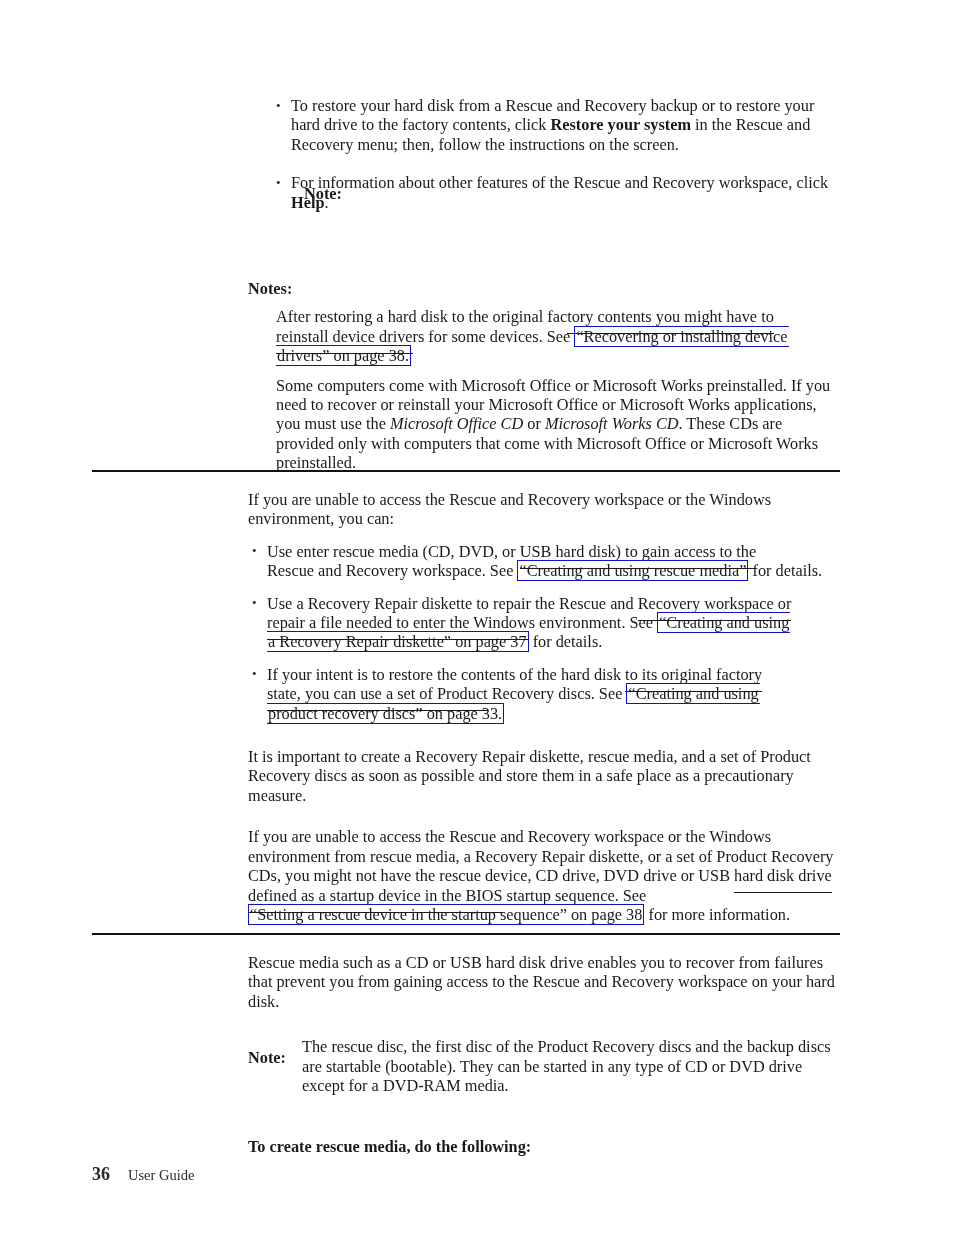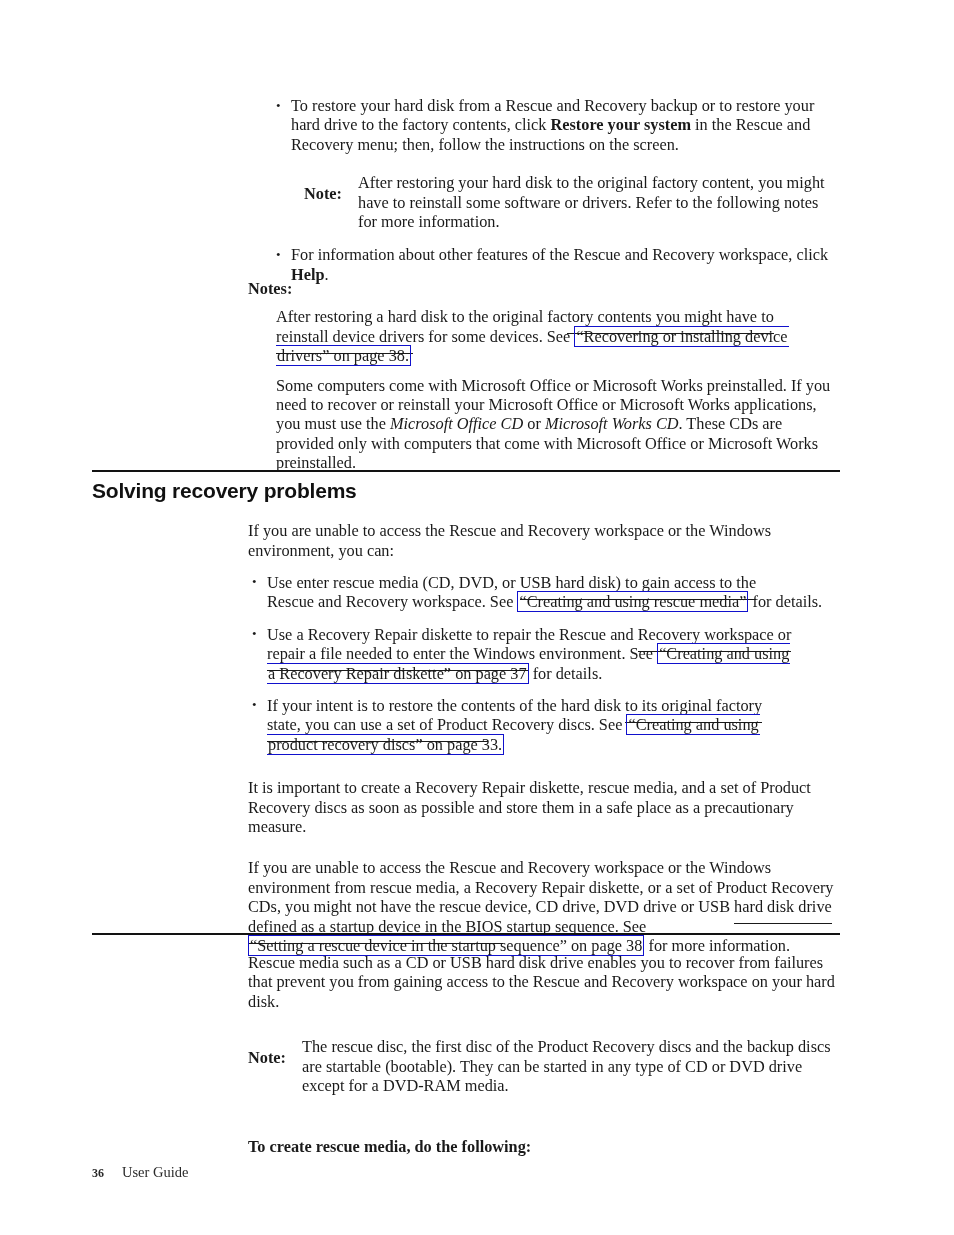--- a/index.html
+++ b/index.html
@@ -108,40 +108,40 @@
   
   .footer {
     position: absolute;
     left: 92px;
     top: 1164px;
     font-size: 14.5px;
     color: #2a2a2a;
   }
   .footer .pageno {
     font-weight: bold;
-    font-size: 12px;
+    font-size: 18px;
     margin-right: 18px;
   }
 </style>
 </head>
 <body>
 
 <div class="page">
 
   <div class="col-outer" style="top: 96px;">
     <div class="body-col">
 
       <ul class="blist">
         <li style="margin-top:0; padding-left:15px; margin-left:28px;">
           <span class="bullet">•</span><span>To restore your hard disk from a Rescue and Recovery backup or to restore your hard drive to the factory contents, click </span><b>Restore your system</b><span> in the Rescue and Recovery menu; then, follow the instructions on the screen.</span>
         </li>
       </ul>
 
       <div class="noteblk" style="margin-top:19px; margin-left:56px;">
-        <span class="note-lbl">Note:</span><span>After restoring your hard disk to the original factory content, you might have to reinstall some software or drivers. Refer to the following notes for more information.</span>
+        <span class="note-lbl">Note:</span>
       </div>
 
       <ul class="blist">
         <li style="margin-top:14px; padding-left:15px; margin-left:28px;">
           <span class="bullet">•</span><span>For information about other features of the Rescue and Recovery workspace, click </span><b>Help</b><span>.</span>
         </li>
       </ul>
 
     </div>
   </div>
@@ -159,21 +159,20 @@
 
       <div class="para notes-body" style="margin-top:10px;">
         <span>Some computers come with Microsoft Office or Microsoft Works preinstalled. If you need to recover or reinstall your Microsoft Office or Microsoft Works applications, you must use the </span><i>Microsoft Office CD</i><span> or </span><i>Microsoft Works CD</i><span>. These CDs are provided only with computers that come with Microsoft Office or Microsoft Works preinstalled.</span>
       </div>
 
     </div>
   </div>
 
   <div class="col-outer" style="top: 470px;">
     <div class="rule"></div>
-    <h2 class="section-title">Solving recovery problems</h2>
 
     <div class="body-col" style="margin-top:18px;">
 
       <div class="para">If you are unable to access the Rescue and Recovery workspace or the Windows environment, you can:</div>
 
       <ul class="blist" style="margin-left:4px;">
 
         <li>
           <span class="bullet">•</span><span>Use enter rescue media (CD, DVD, or </span><span class="ul">USB hard disk) to gain access to the</span><br><span>Rescue and Recovery workspace. See </span><span class="lnk">“Creating and using rescue media”</span><span> for details.</span>
         </li>

